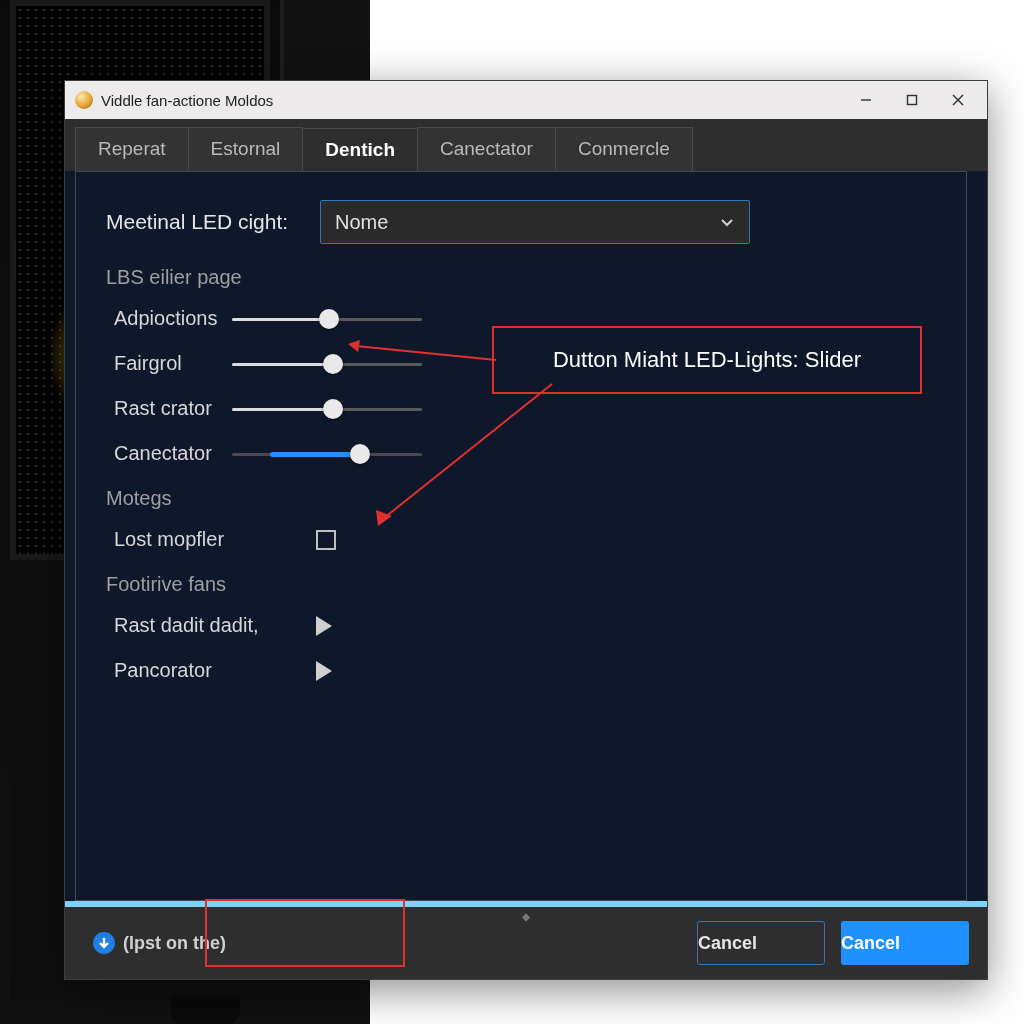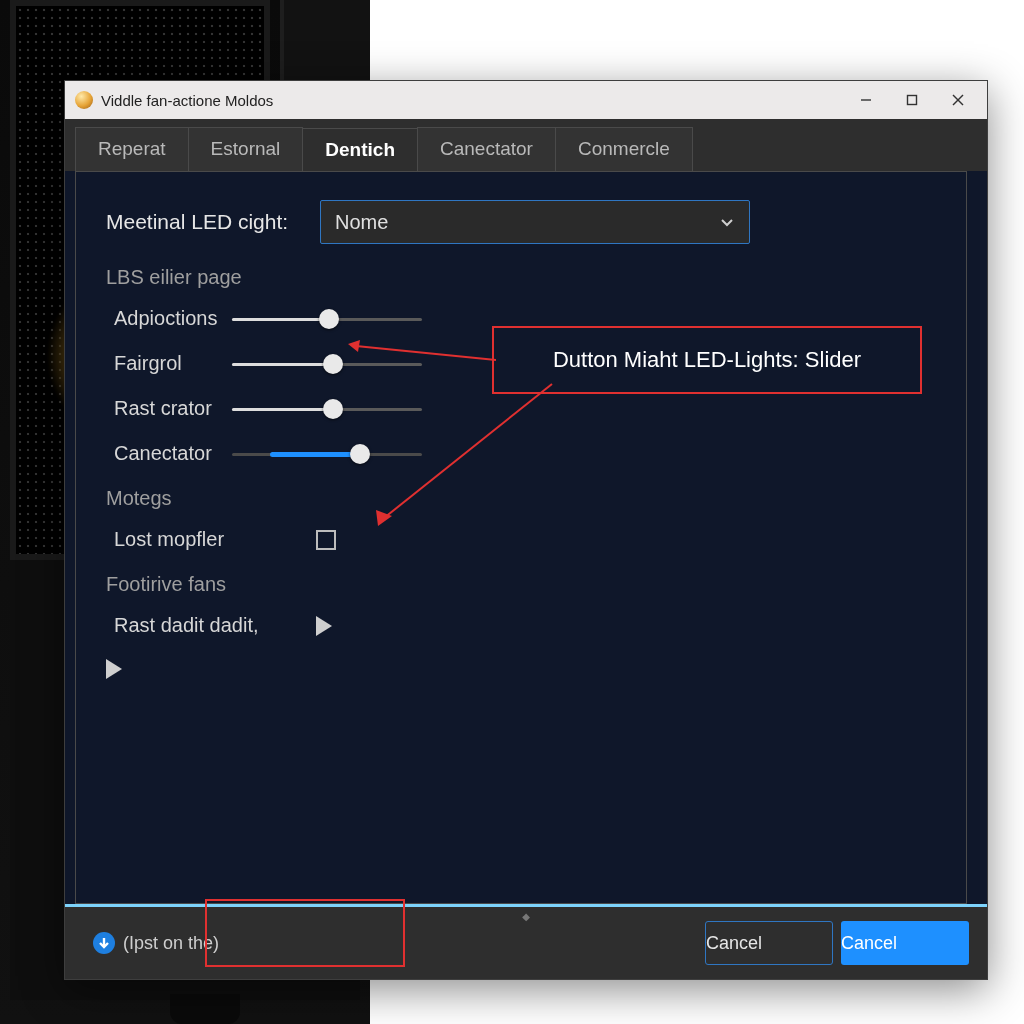--- a/index.html
+++ b/index.html
@@ -104,22 +104,22 @@
   .callout{
     position:absolute; left:416px; top:154px; width:430px; height:68px;
     border:2px solid #e03030; color:#fff; font-size:22px;
     display:flex; align-items:center; justify-content:center;
     background:rgba(0,0,0,0);
   }
   .arrow{position:absolute;stroke:#e03030;stroke-width:2;fill:none;}
   .arrow .head{fill:#e03030;stroke:none;}
 
   .dialog-foot{
-    display:flex; align-items:center; padding:14px 18px 14px 18px; gap:8px;
-    border-top:3px solid #7dd3fc; background:#2e2e2e;
+    display:flex; align-items:center; padding:14px 18px 14px 18px; gap:16px;
+    border-top:6px solid #7dd3fc; background:#2e2e2e;font-weight:bold;
   }
   .foot-left{
     display:flex; align-items:center; gap:8px; color:#cfcfcf; font-size:18px;
     padding:4px 10px;
   }
   .foot-left .circ{width:22px;height:22px;border-radius:50%;background:#1e7fe0;display:flex;align-items:center;justify-content:center;}
   .foot-left .circ svg{width:12px;height:12px;stroke:#fff;stroke-width:2.4;fill:none}
   .redbox-foot{position:absolute; left:140px; bottom:12px; width:200px; height:68px; border:2px solid #e03030;}
   .spacer{flex:1}
   .btn{
@@ -223,20 +223,21 @@
       <div class="sublbl" style="width:210px">Lost mopfler</div>
       <div class="checkbox"></div>
     </div>
 
     <div class="section-title">Footirive fans</div>
     <div class="row">
       <div class="sublbl" style="width:210px">Rast dadit dadit,</div>
       <div class="play"></div>
     </div>
     <div class="row">
+      <div class="sublbl" style="width:210px">Pancorator</div>
       <div class="play"></div>
     </div>
 
     <div class="callout">
       <span>Dutton Miaht LED-Lights: Slider</span>
     </div>
     <svg class="arrow" style="left:270px;top:168px" width="150" height="30">
       <line x1="150" y1="20" x2="10" y2="6"></line>
         <polygon class="head" points="2,4 14,0 12,12"></polygon>
     </svg>

